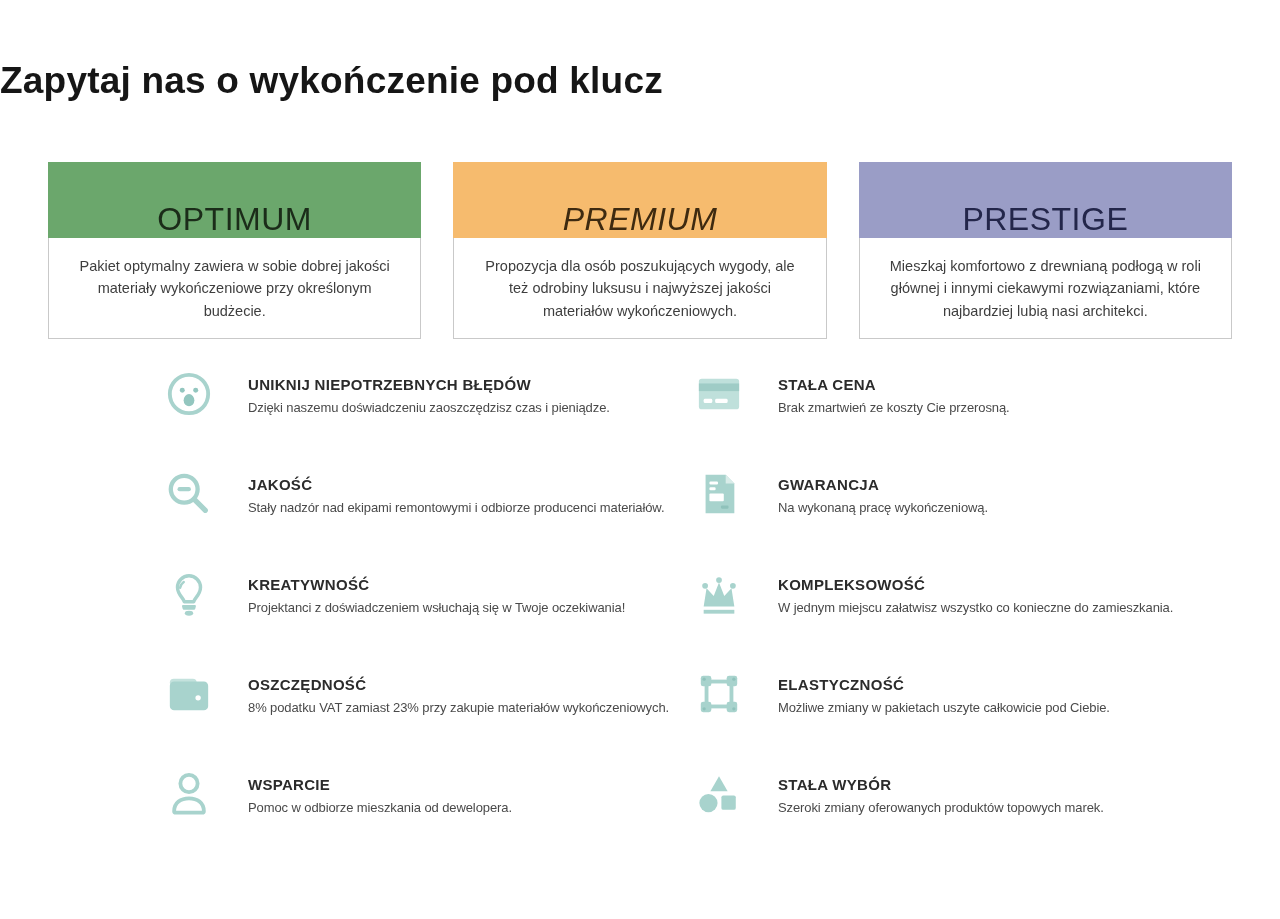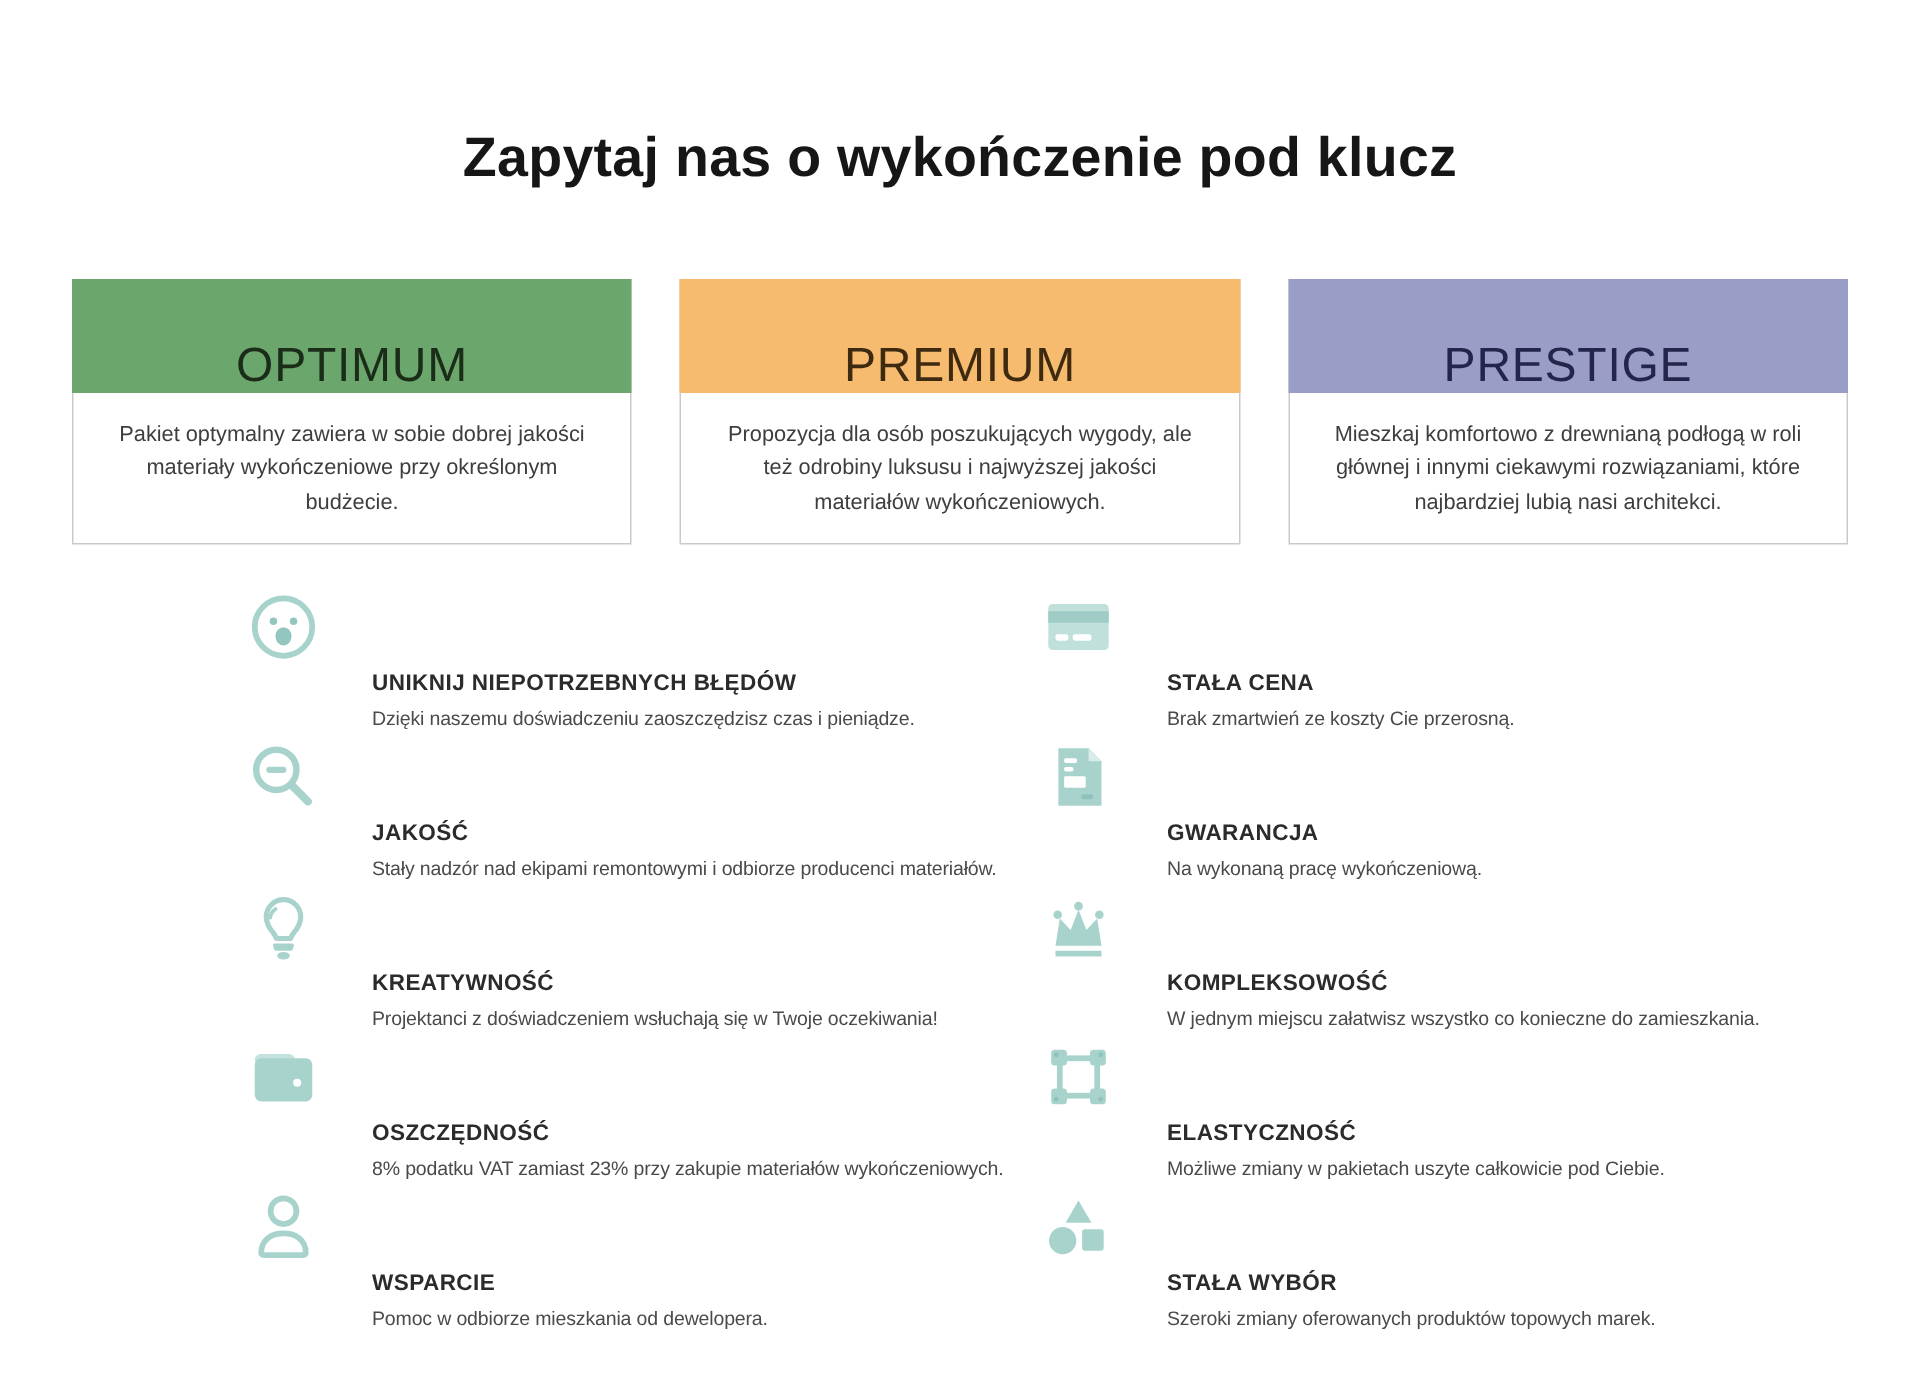--- a/index.html
+++ b/index.html
@@ -7,22 +7,21 @@
   body {
     width: 1280px; height: 919px;
     font-family: "Liberation Sans", sans-serif;
     color: #222;
     overflow: hidden;
   }
   .page { position: relative; width: 1280px; height: 919px; background: #fff; }
 
   
   .page-title {
-    padding-top: 84px;
-    text-align: center;
+    padding-top: 60px;
     font-size: 37px;
     font-weight: bold;
     letter-spacing: 0.2px;
     color: #161616;
   }
 
   
   .cards {
     display: flex;
     gap: 32px;
@@ -59,21 +58,21 @@
   }
   .feature-col { width: 530px; display: flex; flex-direction: column; }
   .feature {
     display: flex;
     align-items: flex-start;
     gap: 36px;
     height: 100px;
   }
   .icon-box { flex: 0 0 46px; width: 46px; height: 46px; margin-top: 2px; }
   .icon-box svg { width: 46px; height: 46px; display: block; }
-  .feature-text { padding-top: 7px; margin-top: 47px; }
+  .feature-text { padding-top: 7px; }
   .feature-title {
     font-size: 15px;
     font-weight: bold;
     letter-spacing: 0.3px;
     color: #2b2b2b;
   }
   .feature-desc {
     margin-top: 7px;
     font-size: 13px;
     color: #4a4a4a;
@@ -89,21 +88,21 @@
 
   <div class="cards">
     <div class="card">
       <div class="card-header" style="background-color: rgb(107, 167, 108);">
         <span style="color: rgb(27, 44, 25);">OPTIMUM</span>
       </div>
       <div class="card-body">Pakiet optymalny zawiera w sobie dobrej jakości materiały wykończeniowe przy określonym budżecie.</div>
     </div>
 
     <div class="card">
-      <div class="card-header" style="background-color: rgb(246, 187, 110);">
+      <div class="card-header" style="background-color: rgb(246, 187, 110); font-style: italic;">
         <span style="color: rgb(62, 42, 16);">PREMIUM</span>
       </div>
       <div class="card-body">Propozycja dla osób poszukujących wygody, ale też odrobiny luksusu i najwyższej jakości materiałów wykończeniowych.</div>
     </div>
 
     <div class="card">
       <div class="card-header" style="background-color: rgb(154, 157, 198);">
         <span style="color: rgb(35, 38, 74);">PRESTIGE</span>
       </div>
       <div class="card-body">Mieszkaj komfortowo z drewnianą podłogą w roli głównej i innymi ciekawymi rozwiązaniami, które najbardziej lubią nasi architekci.</div>

